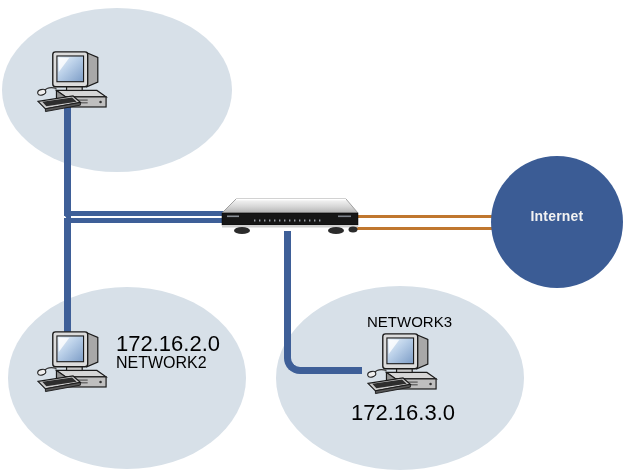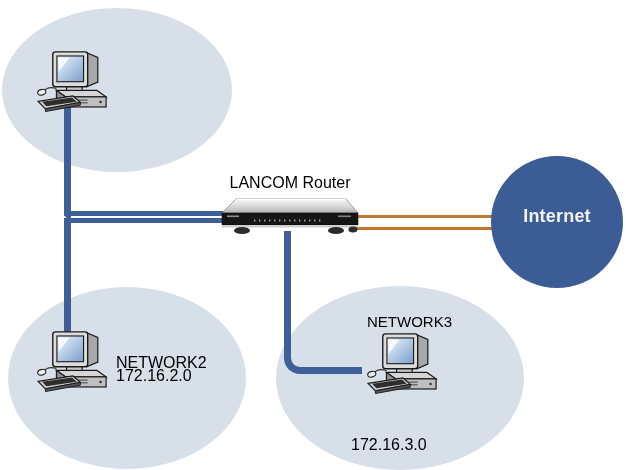--- a/index.html
+++ b/index.html
@@ -17,21 +17,21 @@
     border-radius:50%;
   }
   .internet-circle{
     position:absolute;
     left:491px;top:156px;width:132px;height:132px;
     background:#3b5c95;
     border-radius:50%;
     display:flex;align-items:center;justify-content:center;
   }
   .internet-label{
-    color:#f2f2f2;font-weight:bold;font-size:18px;
+    color:#f2f2f2;font-weight:bold;font-size:14px;
     letter-spacing:.2px;
     position:relative;top:-6px;
   }
   .line{position:absolute;background:#3e5f98;}
   .wan{position:absolute;background:#c0772e;}
   .elbow{
     position:absolute;
     left:284px;top:231px;width:78px;height:143px;
     border-left:7px solid #3e5f98;
     border-bottom:7px solid #3e5f98;
@@ -41,21 +41,21 @@
   .junction-notch{
     position:absolute;
     left:53px;top:212px;width:11px;height:11px;
     background:#ffffff;
     transform:rotate(45deg);
   }
   .pc{position:absolute;}
   .lbl{position:absolute;white-space:nowrap;}
   .lbl-net{font-size:16px;}
   .lbl-ip{font-size:16px;}
-  .lbl-ip-lg{font-size:16px;margin-top:36px;}
+  .lbl-ip-lg{font-size:22px;}
   .router-svg{position:absolute;left:220px;top:194px;}
   .router-label{
     position:absolute;left:218px;top:174px;width:144px;
     text-align:center;font-size:16px;
   }
   .hidden-defs{position:absolute;width:0;height:0;overflow:hidden;}
 </style>
 </head>
 <body>
 
@@ -110,21 +110,20 @@
   <div class="line" style="left:64px;top:218px;width:166px;height:5px;"></div>
   <div class="elbow"></div>
 
   <div class="wan" style="left:354px;top:215px;width:140px;height:3px;"></div>
   <div class="wan" style="left:354px;top:227px;width:140px;height:3px;"></div>
 
   <div class="internet-circle">
     <span class="internet-label">Internet</span>
   </div>
 
-  <div class="router-label">LANCOM Router</div>
   <svg class="router-svg" width="140" height="44" viewBox="0 0 140 44">
     <polygon points="16,5 126,5 138,19 2,19" fill="url(#topGrad)" stroke="#8d8d8d" stroke-width="0.8"></polygon>
     <line x1="16" y1="5.6" x2="126" y2="5.6" stroke="#ffffff" stroke-width="1.2"></line>
     <rect x="2" y="19" width="136" height="12" fill="#161616" stroke="#000" stroke-width="0.5"></rect>
     <rect x="7" y="21.5" width="12" height="1.6" fill="#8a8f96"></rect>
     <rect x="118" y="21.5" width="13" height="1.6" fill="#7d828a"></rect>
     <line x1="34" y1="26.5" x2="104" y2="26.5" stroke="#9aa0a8" stroke-width="2.2" stroke-dasharray="1.4 3.6"></line>
     <rect x="2" y="31" width="136" height="2.5" fill="#cfcfcf"></rect>
     <ellipse cx="22" cy="36.5" rx="8" ry="3.6" fill="#2b2b2b"></ellipse>
     <ellipse cx="116" cy="36.5" rx="8" ry="3.6" fill="#2b2b2b"></ellipse>

